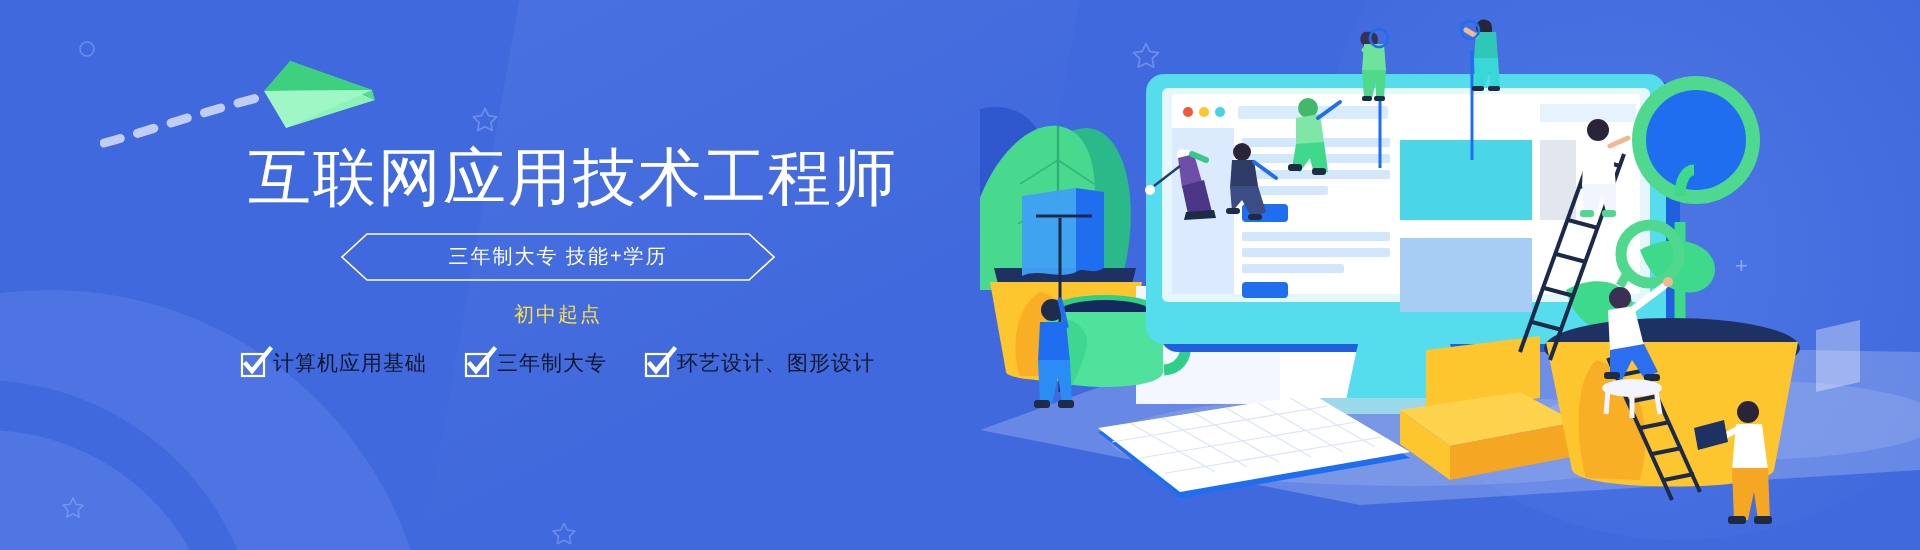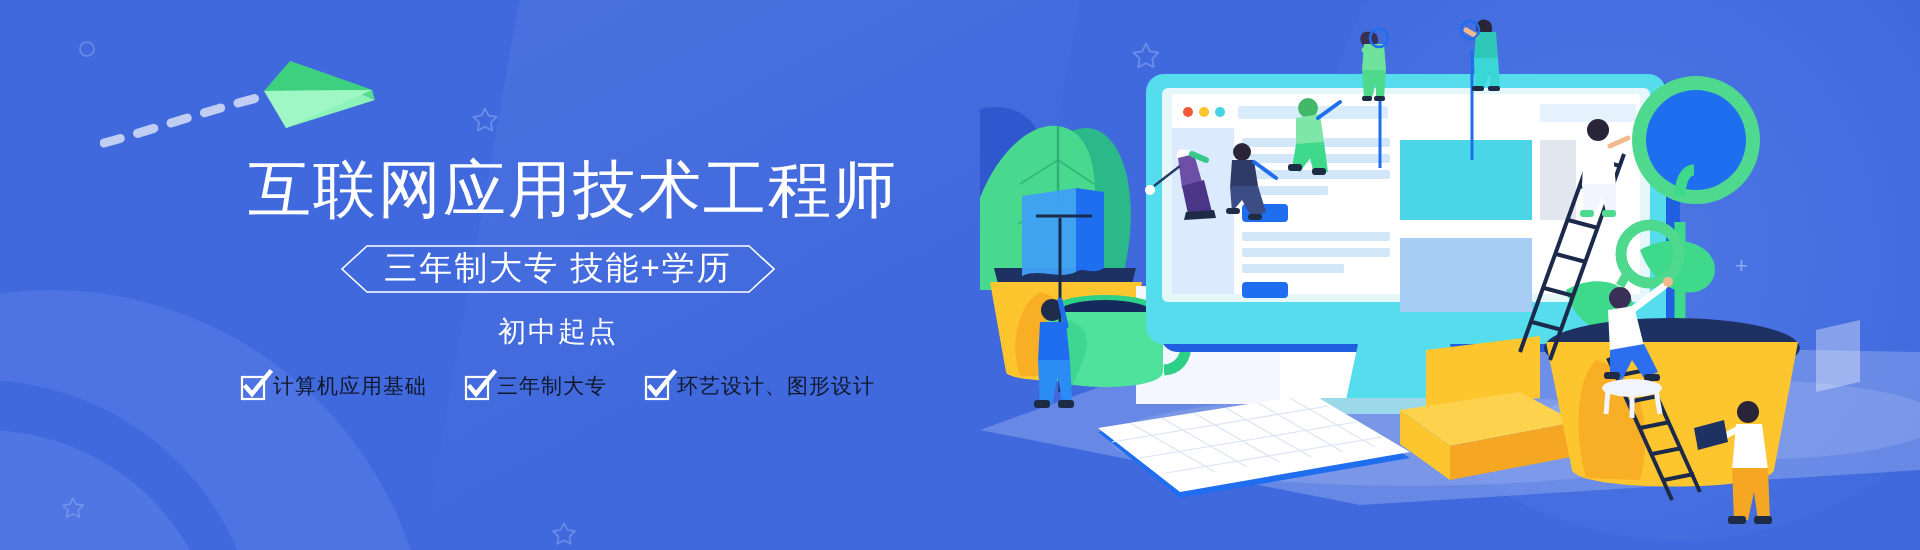--- a/index.html
+++ b/index.html
@@ -40,39 +40,39 @@
   .deco-plus {
     position:absolute; color:#cfdcff; opacity:.5;
     font-size:22px; line-height:1; font-weight:300;
   }
 
   
   .plane-wrap { position:absolute; left:100px; top:28px; width:400px; height:130px; }
 
   
   .copy {
-    position:absolute; left:248px; top:156px; width:620px;
+    position:absolute; left:248px; top:144px; width:620px;
     text-align:center; color:#fff;
   }
   .title {
     font-size:63px; line-height:1.06; letter-spacing:2px;
     font-weight:400; color:#ffffff; white-space:nowrap;
   }
   .ribbon {
     margin:22px auto 0; position:relative;
     width:434px; height:48px;
   }
   .ribbon svg { position:absolute; inset:0; }
   .ribbon .ribbon-text {
     position:relative; z-index:2;
     height:48px; display:flex; align-items:center; justify-content:center;
-    font-size:33px; letter-spacing:2px; color:#fff; white-space:nowrap;
+    font-size:20px; letter-spacing:2px; color:#fff; white-space:nowrap;
   }
   .origin {
-    margin-top:20px; font-size:28px; letter-spacing:2px; color:#ffffff;
+    margin-top:20px; font-size:20px; letter-spacing:2px; color:#fde047;
   }
   .checks {
     margin-top:21px; display:flex; align-items:center;
     justify-content:center; gap:38px; white-space:nowrap;
   }
   .chk { display:flex; align-items:center; gap:9px; }
   .chk .box { position:relative; width:23px; height:23px; flex:0 0 23px; }
   .chk .box svg { position:absolute; left:-2px; top:-6px; overflow:visible; }
   .chk .lbl { font-size:21px; letter-spacing:1px; color:#0f172a; }
 

